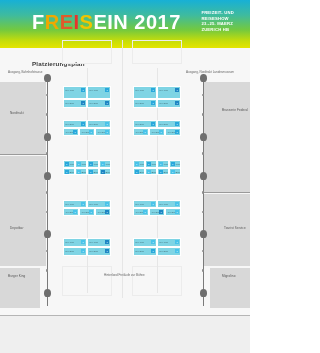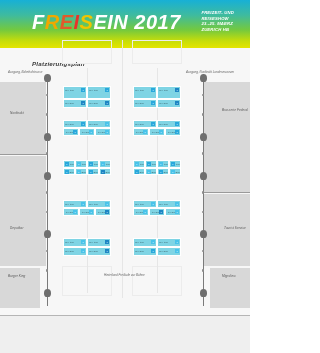--- a/index.html
+++ b/index.html
@@ -2,21 +2,21 @@
 <html><head>
 <meta charset="utf-8">
 <style>
   * { box-sizing: border-box; margin: 0; padding: 0; }
   html, body {
     width: 250px; height: 353px;
     font-family: "Liberation Sans", sans-serif;
     background: #ffffff;
     overflow: hidden;
   }
-  #page { position: relative; width: 250px; height: 353px; background: #fff; font-style: italic; }
+  #page { position: relative; width: 250px; height: 353px; background: #fff; }
 
   
   #header {
     position: absolute; left: 0; top: 0; width: 250px; height: 48px;
     background: linear-gradient(180deg,#17b0d6 0%, #3fbb9e 32%, #73c93f 62%, #c6dd0a 85%, #e4e500 100%);
     overflow: hidden;
   }
   .logo {
     position: absolute; left: 32px; top: 11px;
     font-size: 20px; font-weight: bold; letter-spacing: 0.5px;

